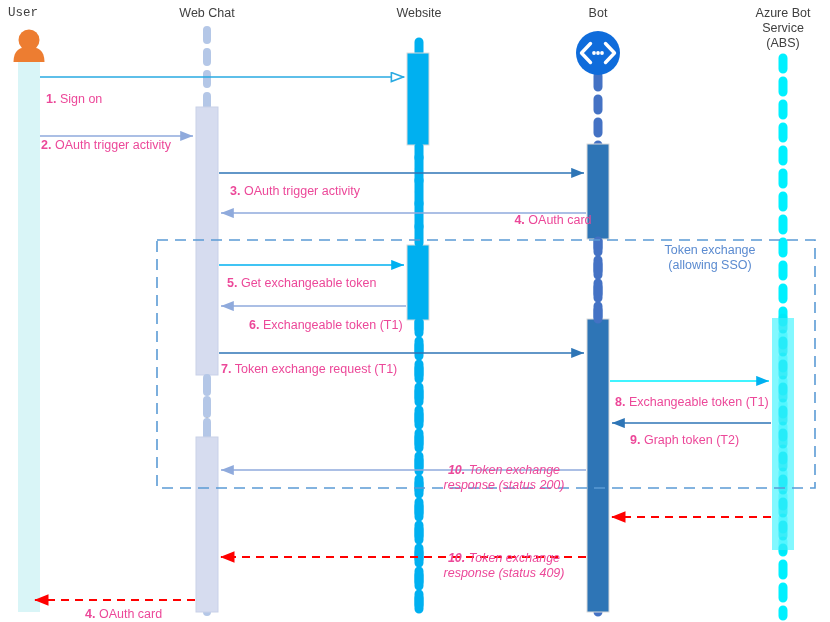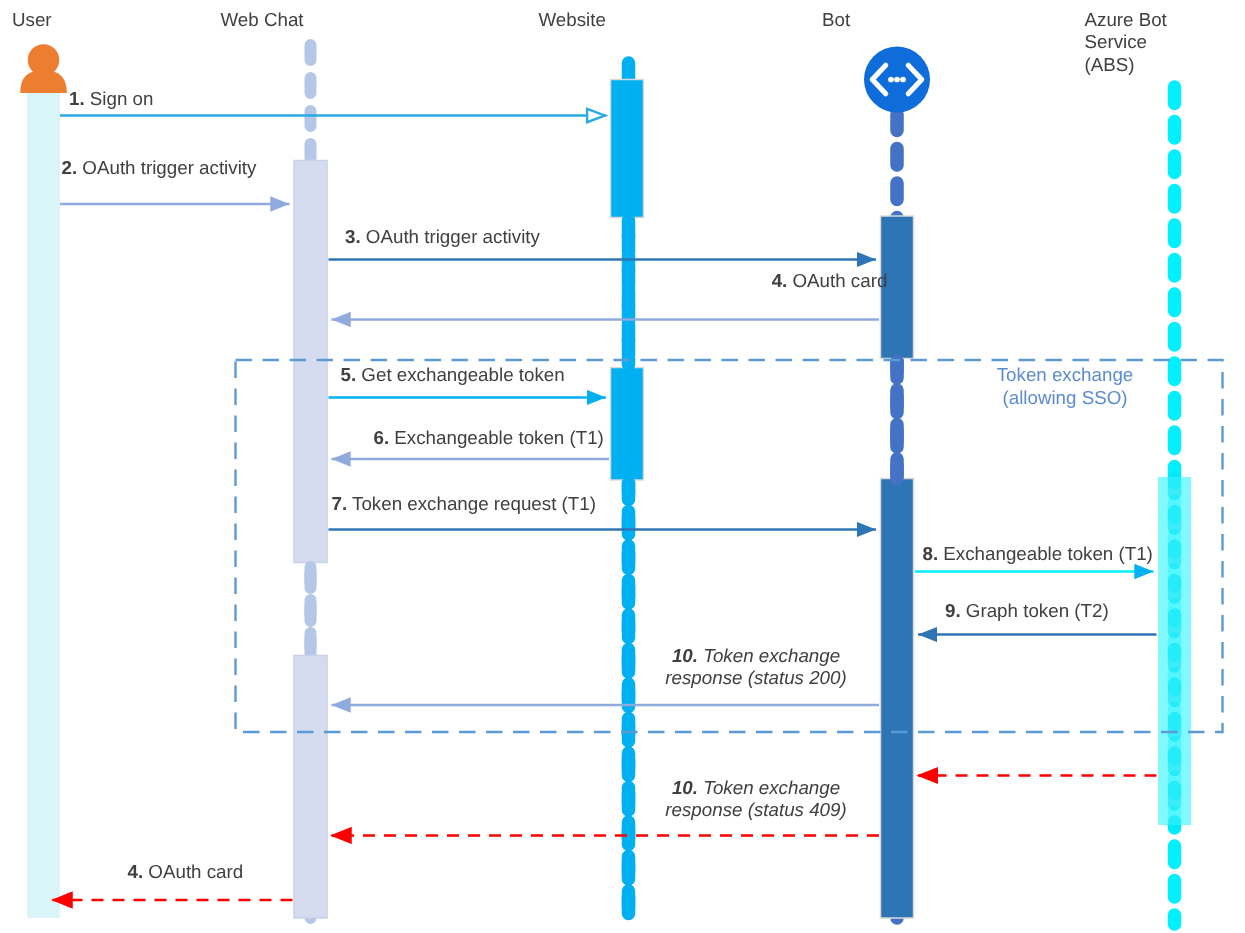--- a/index.html
+++ b/index.html
@@ -4,26 +4,27 @@
 <style>
   html,body{margin:0;padding:0;background:#ffffff;}
   body{
     width:830px;height:622px;position:relative;overflow:hidden;
     font-family:"Liberation Sans","DejaVu Sans",sans-serif;
     color:#1a1a1a;
   }
   #canvas{position:absolute;left:0;top:0;width:830px;height:622px;}
   .lane-label{
     position:absolute;font-size:12.5px;color:#404040;
-    text-align:left;line-height:15px;white-space:pre-line;
+    text-align:center;line-height:15px;white-space:pre-line;
   }
   .lane-label.left{text-align:left;}
   .msg{
-    position:absolute;font-size:12.5px;line-height:15px;color:#404040;
+    position:absolute;font-size:12.5px;line-height:15px;color:#ec4899;
     white-space:pre-line;
+    margin-top:33px;
   }
   .msg.c{text-align:center;font-style:italic;}
   .msg b{font-weight:bold;}
   .frame-label{
     position:absolute;font-size:12.5px;line-height:15px;
     color:#5b8bd0;text-align:center;white-space:pre-line;
   }
 </style>
 </head>
 <body>
@@ -124,21 +125,21 @@
     <g>
       <circle cx="598" cy="53" r="22" fill="#0f6cdb"></circle>
       <path d="M590.5,43.5 L581.5,53 L590.5,62.5" fill="none" stroke="#ffffff" stroke-width="3.4" stroke-linecap="round" stroke-linejoin="round"></path>
       <path d="M605.5,43.5 L614.5,53 L605.5,62.5" fill="none" stroke="#ffffff" stroke-width="3.4" stroke-linecap="round" stroke-linejoin="round"></path>
       <circle cx="594" cy="53" r="1.9" fill="#ffffff"></circle>
       <circle cx="598" cy="53" r="1.9" fill="#ffffff"></circle>
       <circle cx="602" cy="53" r="1.9" fill="#ffffff"></circle>
     </g>
   </svg>
 
-  <div class="lane-label left" style="left:8px;top:6px;width:80px;">User</div>
+  <div class="lane-label left" style="left:8px;top:6px;width:80px;font-family:Liberation Mono, monospace;">User</div>
 
   <div class="lane-label" style="left:147px;top:6px;width:120px;">Web Chat</div>
 
   <div class="lane-label" style="left:359px;top:6px;width:120px;">Website</div>
 
   <div class="lane-label" style="left:548px;top:6px;width:100px;">Bot</div>
 
   <div class="lane-label" style="left:723px;top:6px;width:120px;">Azure Bot<br>Service<br>(ABS)</div>
 
   <div class="frame-label" style="left:622px;top:243px;width:176px;">Token exchange<br>(allowing SSO)</div>

